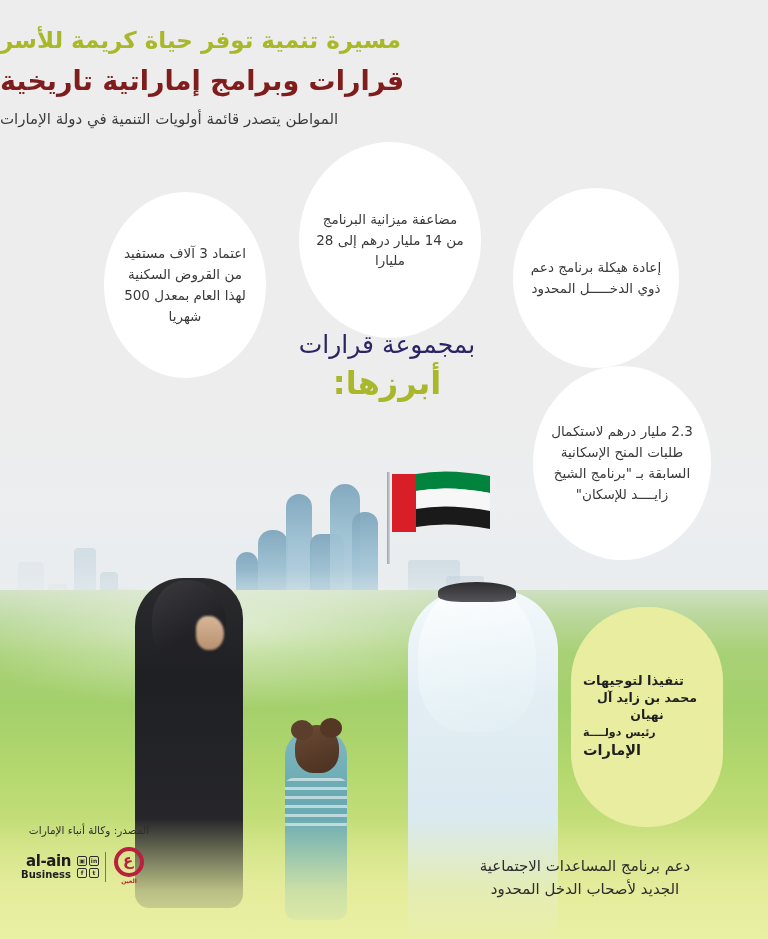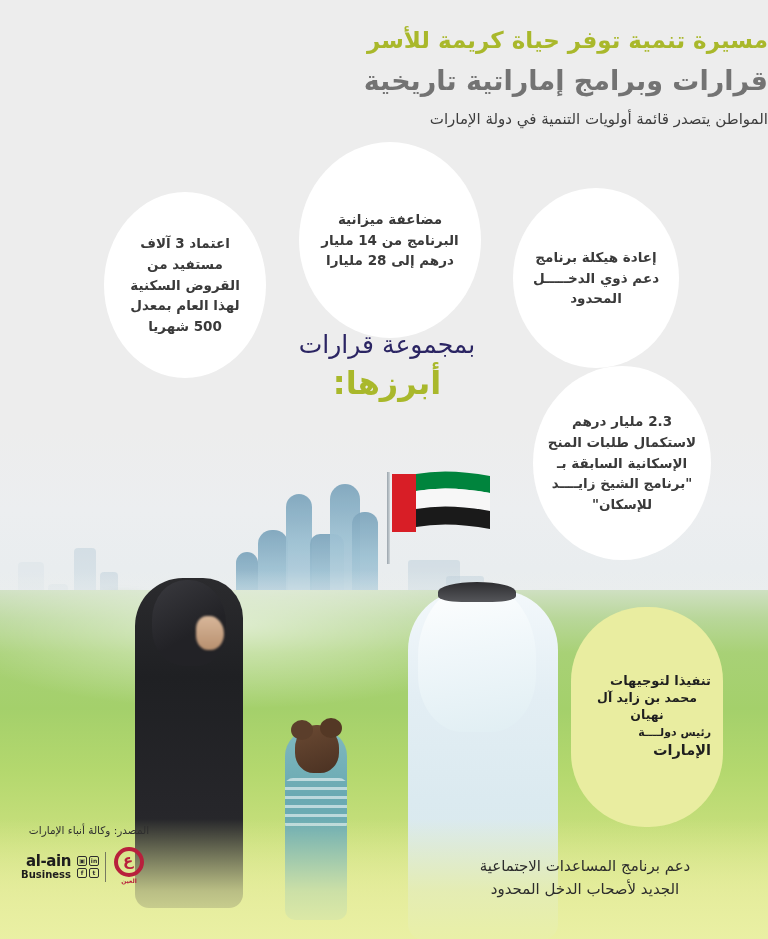--- a/index.html
+++ b/index.html
@@ -130,48 +130,47 @@
   }
   .child-bun-l { position:absolute; left:291px; top:290px; width:22px; height:20px; background:#5b3e2b; border-radius:50%; }
   .child-bun-r { position:absolute; left:320px; top:288px; width:22px; height:20px; background:#543825; border-radius:50%; }
   .child-stripes {
     position:absolute; left:285px; top:348px; width:62px; height:54px;
     background:repeating-linear-gradient(180deg, rgba(255,255,255,.55) 0 3px, rgba(255,255,255,0) 3px 9px);
     border-radius:8px;
   }
 
   
-  .header { position:absolute; left:0; top:0; width:768px; text-align:right; z-index:20; }
+  .header { position:absolute; left:0; top:0; width:768px; text-align:left; z-index:20; }
   .title-1 {
     color:#a9b82b; font-size:23px; font-weight:bold; letter-spacing:0;
     margin-top:26px; line-height:1.25;
   }
   .title-2 {
-    color:#737373; font-size:27px; font-weight:bold;
+    color:#7f1d1d; font-size:27px; font-weight:bold;
     margin-top:9px; line-height:1.25;
   }
   .title-3 {
     color:#3d3d3d; font-size:15px; font-weight:normal;
     margin-top:12px; line-height:1.3;
   }
 
   
   .bubble {
     position:absolute;
     background:#ffffff;
     border-radius:50%;
     display:flex; align-items:center; justify-content:center;
     text-align:center;
     color:#3a3a3a;
     font-size:13.5px;
     line-height:1.55;
     padding:14px;
     z-index:15;
     box-shadow:0 0 0 rgba(0,0,0,0);
-    font-weight:bold;
   }
   #bubble-loans   { left:104px; top:192px;  width:162px; height:186px; }
   #bubble-budget  { left:299px; top:142px;  width:182px; height:196px; }
   #bubble-restructure { left:513px; top:188px; width:166px; height:180px; }
   #bubble-children{ left:80px;  top:368px;  width:180px; height:190px; }
   #bubble-grants  { left:533px; top:366px;  width:178px; height:194px; }
 
   .bubble span { display:block; width:100%; }
 
   
@@ -185,21 +184,21 @@
   .center-head .line-b {
     color:#a9b82b; font-size:32px; font-weight:bold; line-height:1.2; margin-top:4px;
   }
 
   
   .pill {
     position:absolute; left:571px; top:607px; width:152px; height:220px;
     background:#e9eda0;
     border-radius:74px;
     z-index:20;
-    display:flex; flex-direction:column; align-items:flex-start; justify-content:center;
+    display:flex; flex-direction:column; align-items:flex-end; justify-content:center;
     text-align:center; color:#1f1f1f;
     padding:10px 12px;
   }
   .pill .l1 { font-size:13px; font-weight:bold; line-height:1.3; }
   .pill .l2 { font-size:32px; font-weight:bold; line-height:1.15; margin:1px 0 2px; letter-spacing:0; }
   .pill .l3 { font-size:12.5px; font-weight:bold; line-height:1.35; }
   .pill .l4 { font-size:11px; font-weight:bold; line-height:1.35; margin-top:2px; }
   .pill .l5 { font-size:14.5px; font-weight:bold; line-height:1.35; }
 
   

